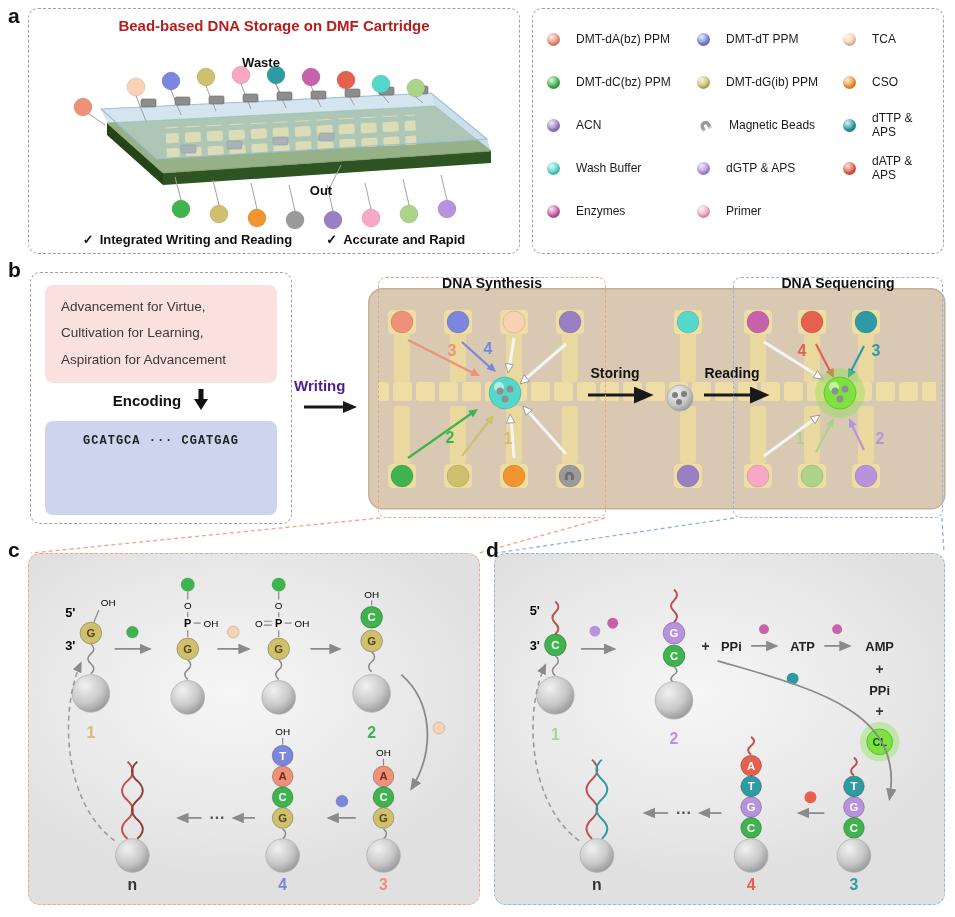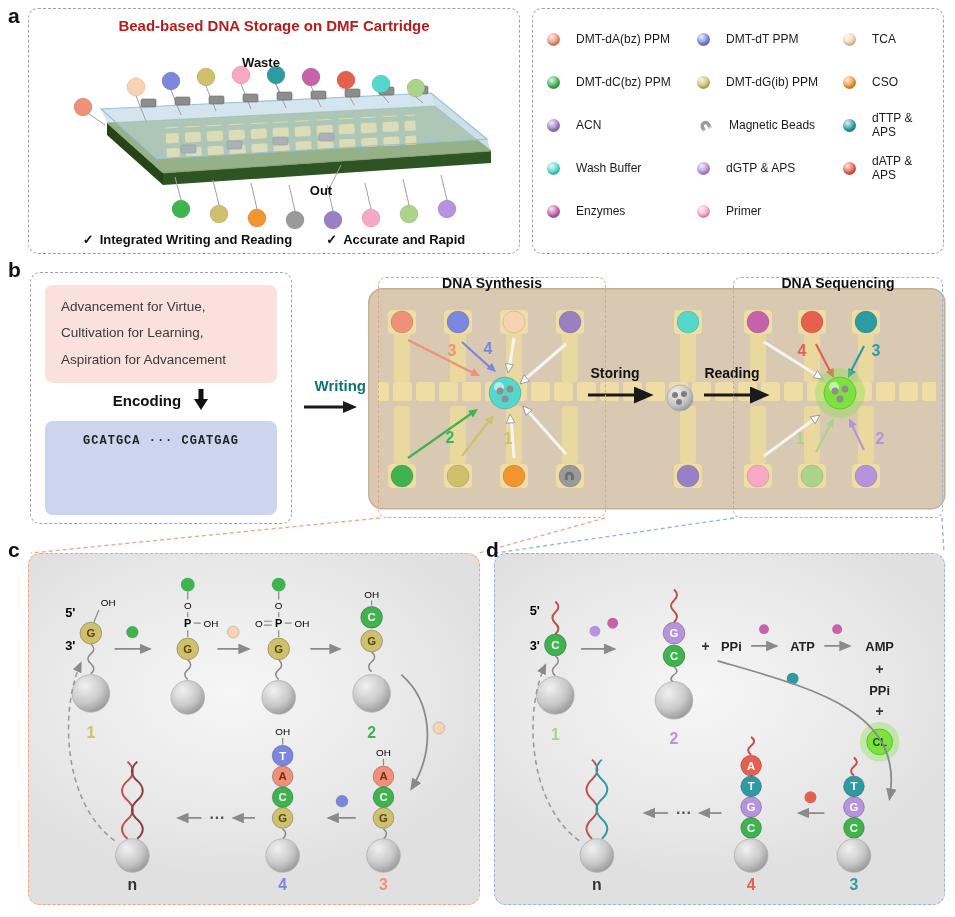--- a/index.html
+++ b/index.html
@@ -12,21 +12,21 @@
   .titleA{text-align:center;font-weight:700;font-size:15px;padding-top:8px;color:#b91c1c;}
   .cart{position:absolute;left:2px;top:28px;}
   .checks{position:absolute;bottom:6px;width:100%;display:flex;justify-content:center;gap:34px;font-weight:700;font-size:13px;color:#111;}
   .chk .mark{margin-right:6px;}
   .legend-grid{display:grid;grid-template-columns:150px 146px 1fr;grid-auto-rows:43px;align-content:center;padding:10px 6px 6px 14px;height:calc(100% - 16px);box-sizing:border-box;}
   .li{display:flex;align-items:center;gap:16px;font-size:12px;color:#1a1a1a;}
   .dot{width:13px;height:13px;border-radius:50%;flex:0 0 13px;background-image:radial-gradient(circle at 35% 30%, rgba(255,255,255,.85), rgba(255,255,255,0) 55%);box-shadow:inset -1px -2px 2px rgba(0,0,0,.2);}
   .pinkBox{position:absolute;left:14px;top:12px;width:232px;height:98px;background:#fbe1dd;border-radius:8px;font-size:13.5px;color:#3a3a3a;padding:9px 0 16px 16px;line-height:1.95;box-sizing:border-box;}
   .encRow{position:absolute;left:0;top:116px;width:100%;display:flex;justify-content:center;align-items:center;gap:12px;font-weight:700;font-size:15px;color:#111;}
   .blueBox{position:absolute;left:14px;top:148px;width:232px;height:94px;background:#ccd5ed;border-radius:8px;text-align:center;font-family:"Liberation Mono",monospace;font-size:12px;font-weight:700;letter-spacing:1px;color:#222;padding-top:8px;line-height:2.15;box-sizing:border-box;}
-  .writingLbl{position:absolute;left:294px;top:377px;width:72px;text-align:right;font-weight:700;font-size:15px;color:#0f766e;}
+  .writingLbl{position:absolute;left:294px;top:377px;width:72px;text-align:left;font-weight:700;font-size:15px;color:#4c1d95;}
   .wArrow{position:absolute;left:302px;top:400px;}
   .device{position:absolute;left:368px;top:288px;}
   .callout{position:absolute;border-radius:8px;box-sizing:border-box;pointer-events:none;z-index:3;}
   .synBox{left:378px;top:277px;width:228px;height:241px;border:1.6px dashed #f0a080;}
   .seqBox{left:733px;top:277px;width:210px;height:241px;border:1.6px dashed #93b2e6;}
   .boxTitle{display:block;text-align:center;font-weight:700;font-size:14px;color:#111;margin-top:-3px;}
   .boxC,.boxD{background:radial-gradient(ellipse 60% 52% at 45% 40%, #f6f6f6, #e7e7e7 75%, #e0e0e0);border-radius:12px;overflow:hidden;}
   .boxC{left:28px;top:553px;width:452px;height:352px;border-color:#f2a482;}
   .boxD{left:494px;top:553px;width:451px;height:352px;border-color:#93b2e6;}
   .connectors{position:absolute;left:0;top:0;pointer-events:none;z-index:0;}

